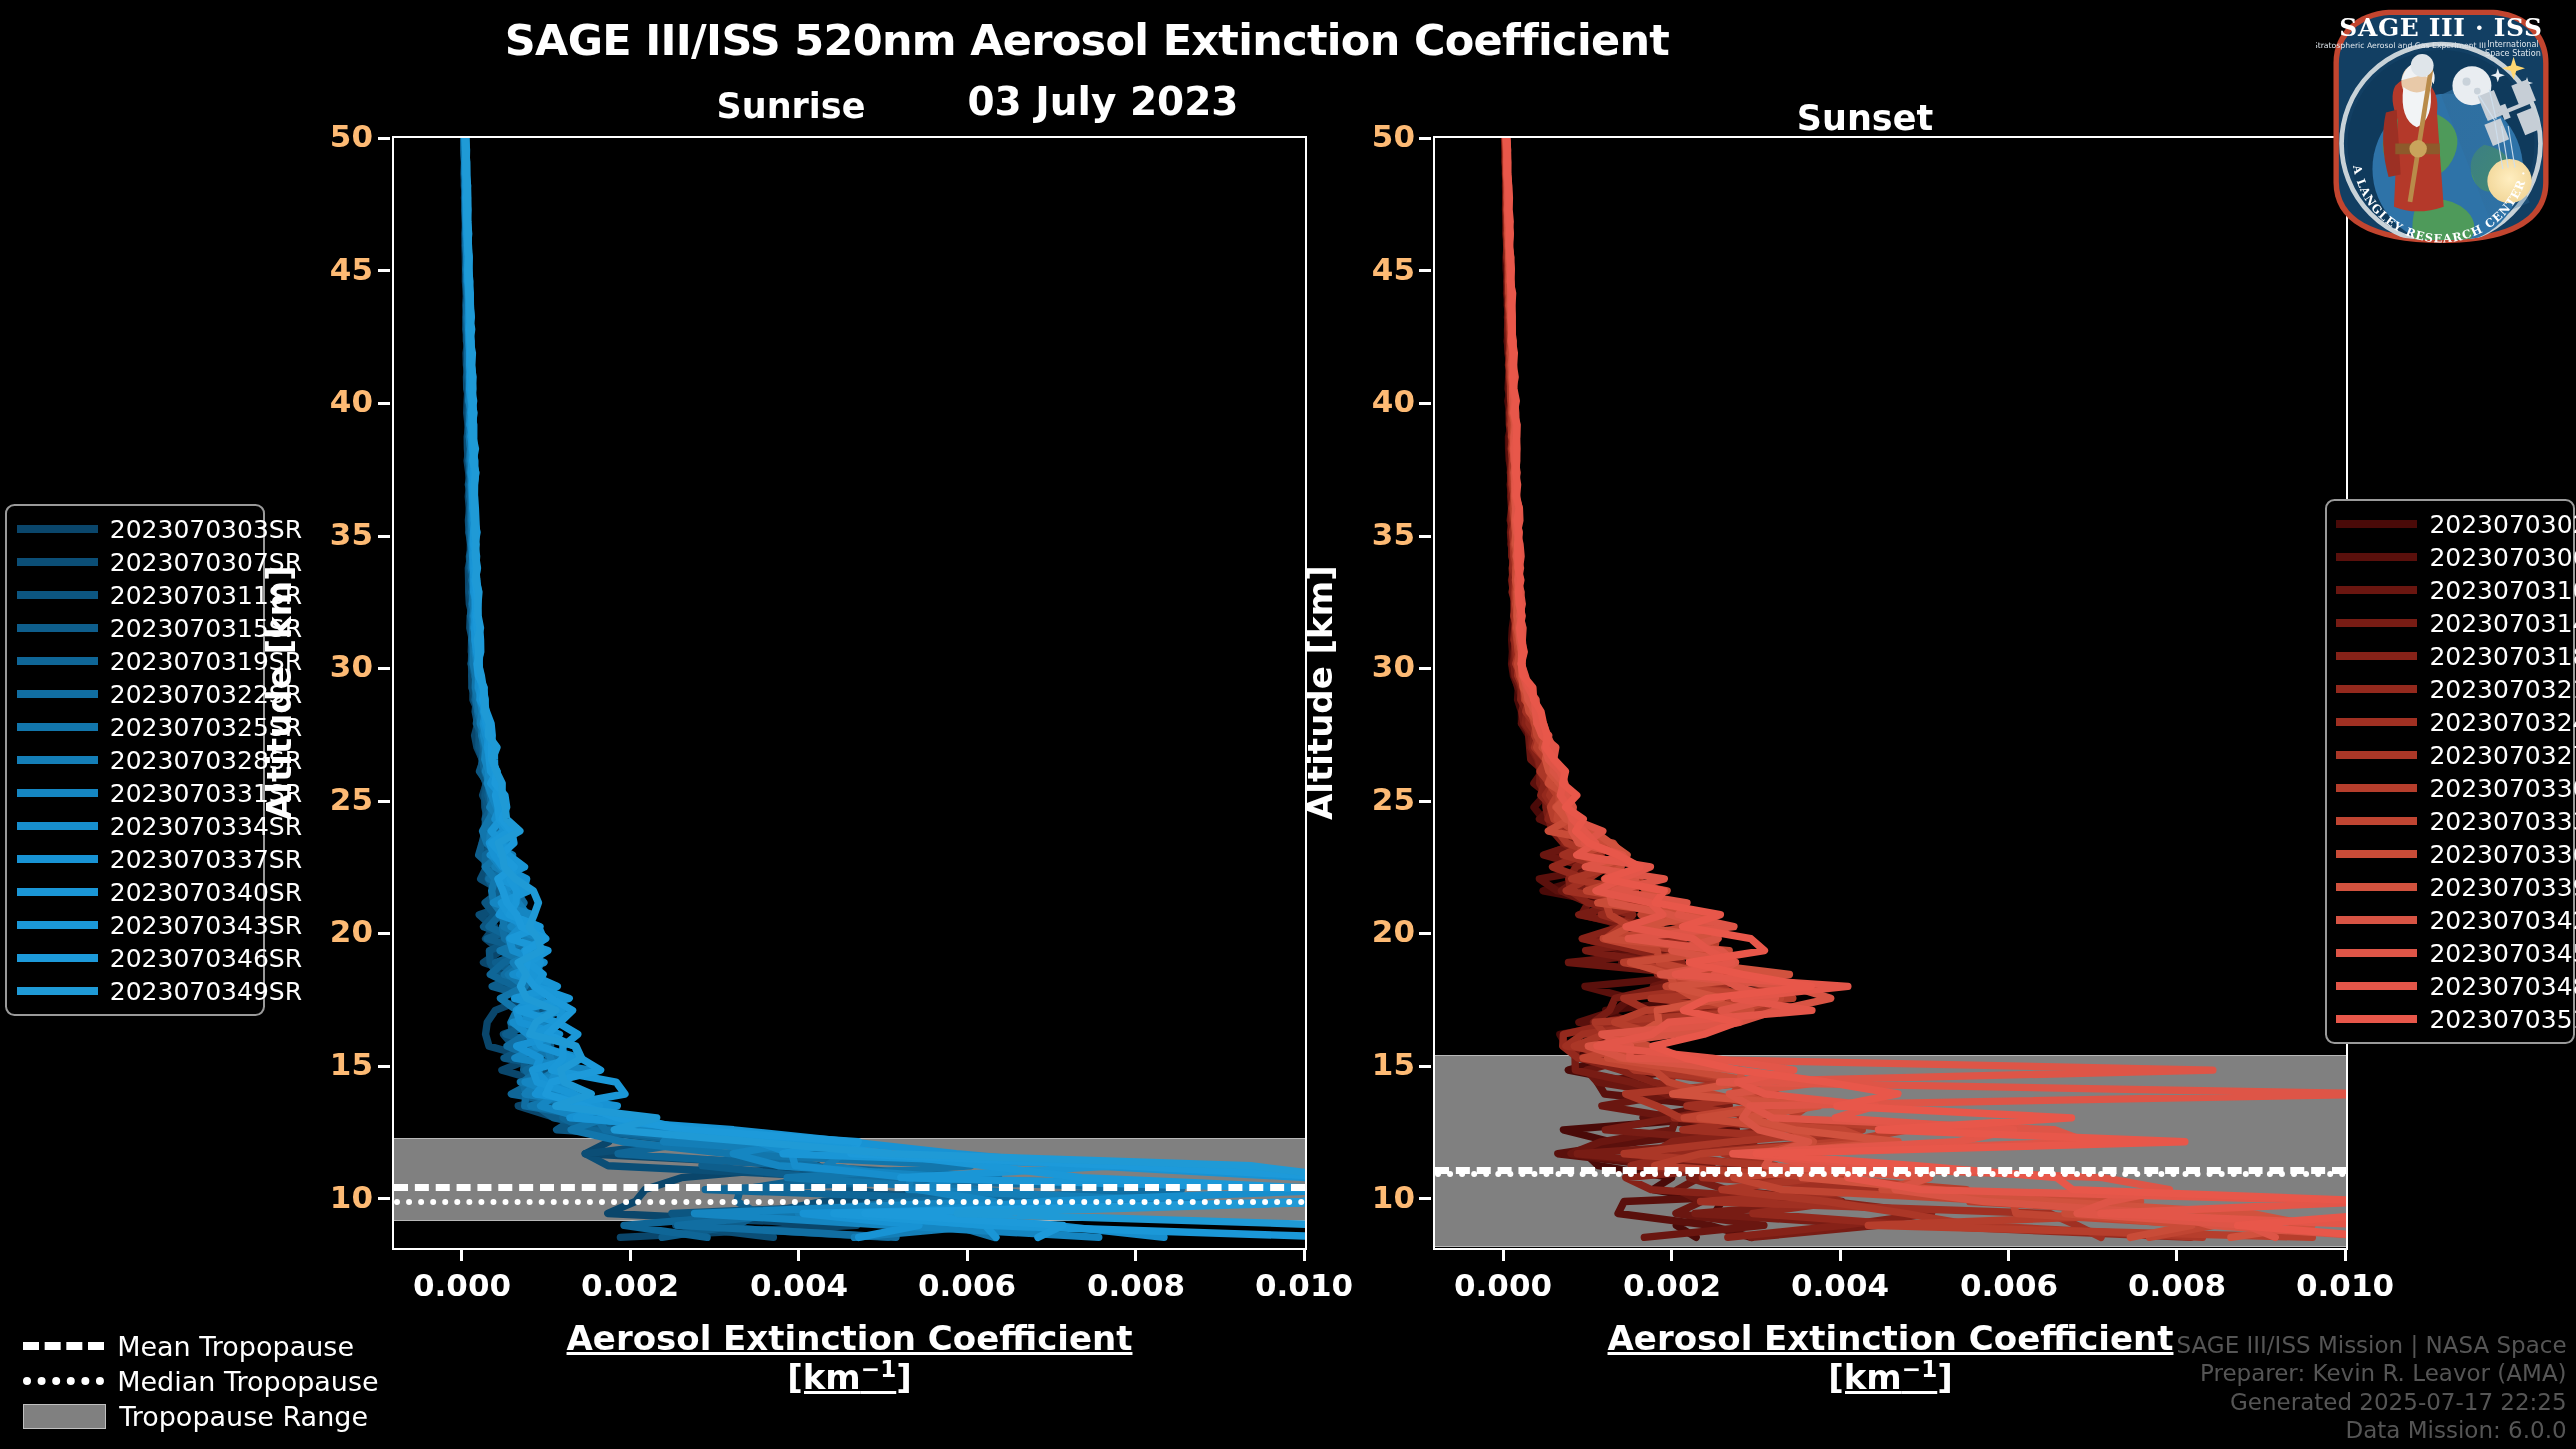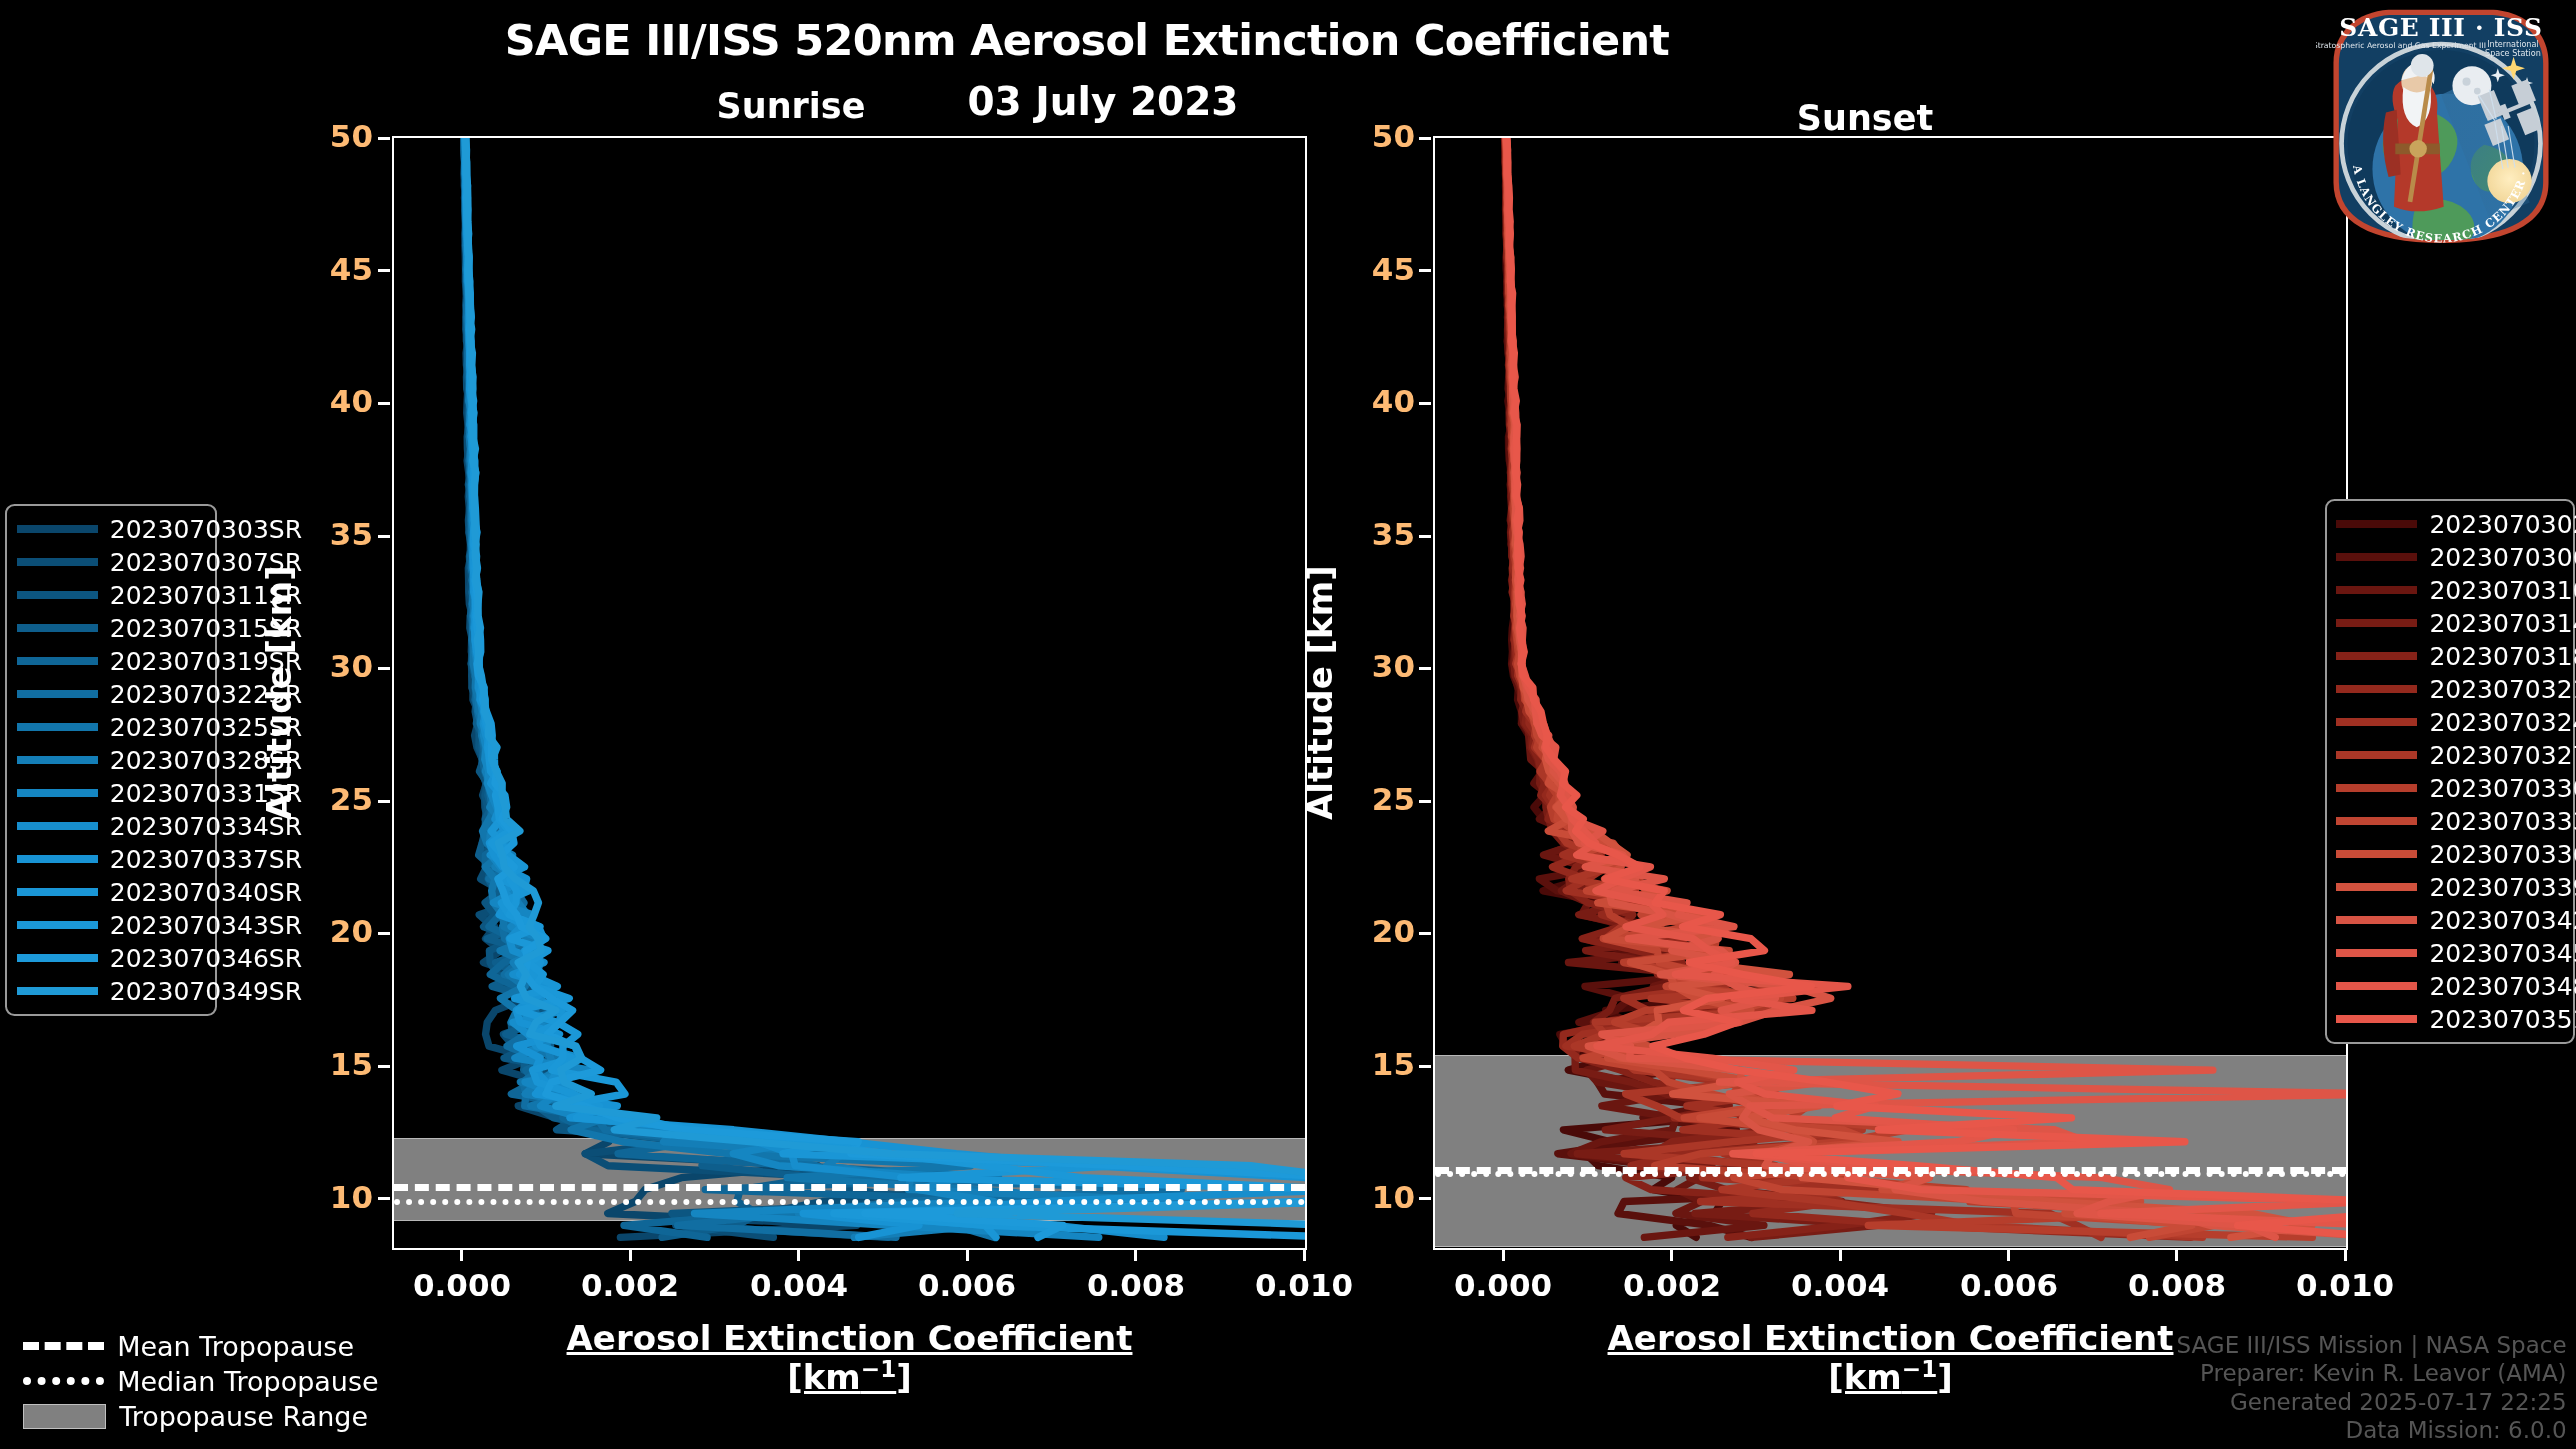--- a/index.html
+++ b/index.html
@@ -68,21 +68,21 @@
 
   
   .legend-box{
     position:absolute;background:#000;border:2px solid #9a9a9a;border-radius:9.4px;
     padding:6.7px 9.4px;box-sizing:border-box;
   }
   .legend-row{display:flex;align-items:center;height:33px;}
   .legend-swatch{width:81px;height:7.4px;flex:0 0 auto;margin-right:12px;}
   .legend-text{font-size:25px;color:#ffffff;white-space:nowrap;
     font-family:"DejaVu Sans","Liberation Sans",sans-serif;}
-  #left-legend{left:5.4px;top:504px;width:212px;}
+  #left-legend{left:5.4px;top:504px;width:260px;}
   #left-legend .legend-row{justify-content:flex-start;}
   #right-legend{left:2325px;top:499px;width:250px;}
 
   
   #tropo-legend{left:13.4px;top:1322px;width:349px;}
   #tropo-legend .legend-row{height:35px;}
   .sw-dashed{width:81px;height:0;border-top:8px dashed #fff;margin-right:13.4px;flex:0 0 auto;}
   .sw-dotted{width:81px;height:0;border-top:8px dotted #fff;margin-right:13.4px;flex:0 0 auto;}
   .sw-band{width:81px;height:23px;background:#808080;border:1.3px solid #c0c0c0;
            margin-right:13.4px;flex:0 0 auto;}

